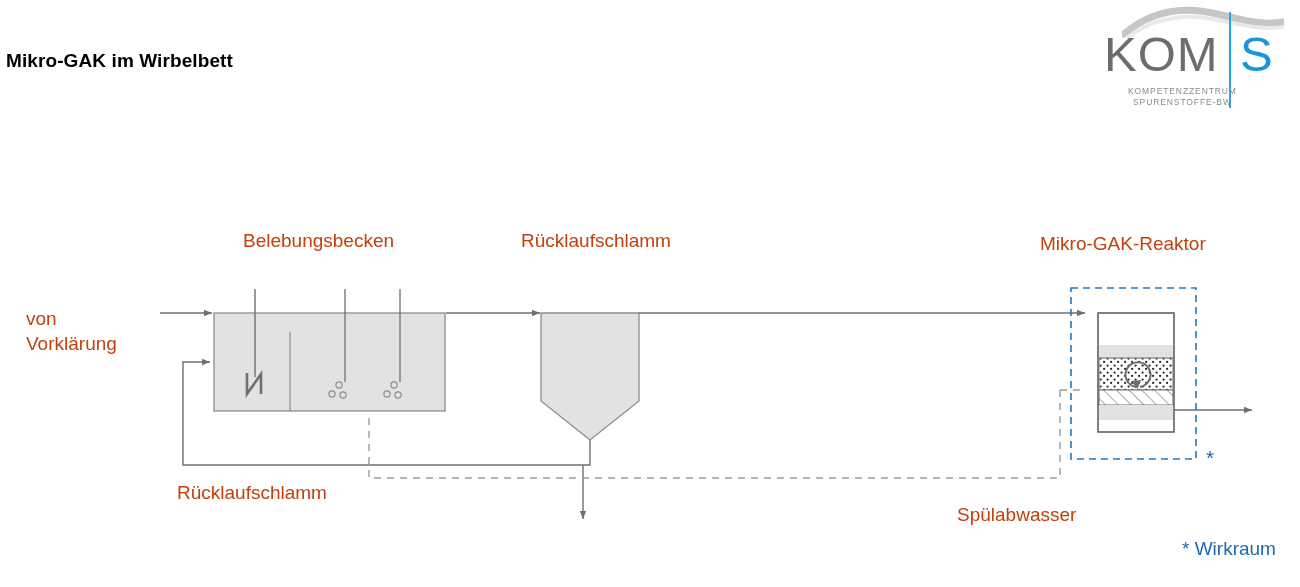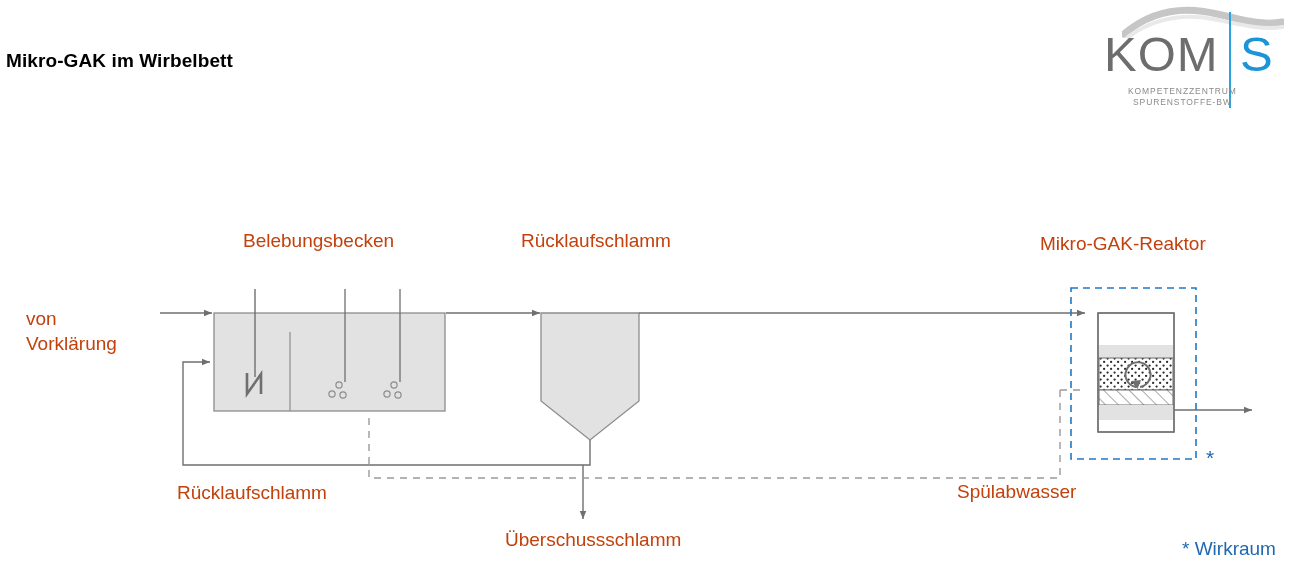--- a/index.html
+++ b/index.html
@@ -49,21 +49,21 @@
     line-height:25px;
   }
   .lbl-blue{color:#1f68b0;}
 
   #label-belebungsbecken{left:243px;top:228px;}
   #label-nachklaerbecken{left:521px;top:228px;}
   #label-reaktor{left:1040px;top:231px;}
   #label-von-vorklaerung{left:26px;top:306px;}
   #label-ruecklaufschlamm{left:177px;top:480px;}
   #label-ueberschussschlamm{left:505px;top:527px;}
-  #label-spuelabwasser{left:957px;top:479px;}
+  #label-spuelabwasser{left:957px;top:502px;}
   #label-wirkraum{left:1182px;top:536px;font-size:19px;}
   #label-asterisk{left:1206px;top:445px;font-size:21px;}
 
   svg.canvas{position:absolute;left:0;top:0;width:1300px;height:587px;}
 </style>
 </head>
 <body>
 
 <div id="stage">
 
@@ -152,21 +152,20 @@
   <div class="lbl" id="label-belebungsbecken">Belebungsbecken</div>
 
   <div class="lbl" id="label-nachklaerbecken">Rücklaufschlamm</div>
 
   <div class="lbl" id="label-von-vorklaerung"><span>von</span><br><span>Vorklärung</span></div>
 
   <div class="lbl" id="label-reaktor">Mikro-GAK-Reaktor</div>
 
   <div class="lbl" id="label-ruecklaufschlamm">Rücklaufschlamm</div>
 
-  <div class="lbl" id="label-ueberschussschlamm">Überschussschlamm</div>
 
   <div class="lbl" id="label-spuelabwasser">Spülabwasser</div>
 
   <div class="lbl lbl-blue" id="label-asterisk">*</div>
 
   <div class="lbl lbl-blue" id="label-wirkraum">* Wirkraum</div>
 
 </div>
 
 </body></html>

